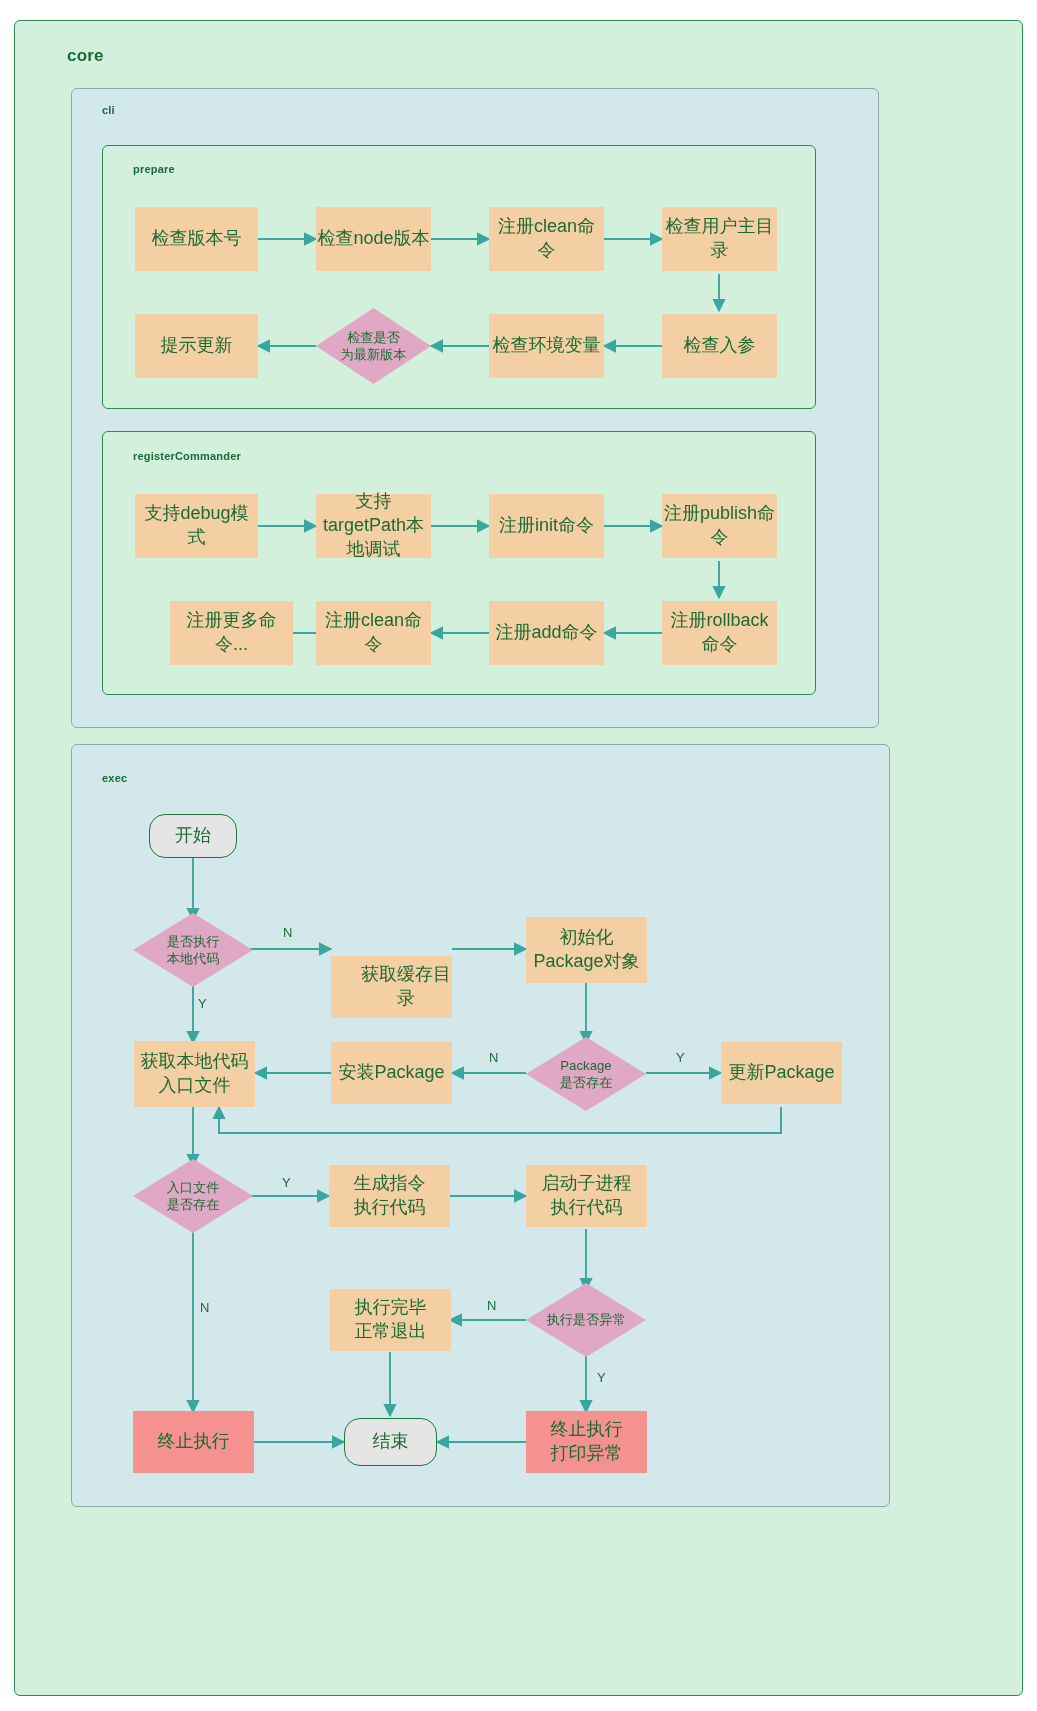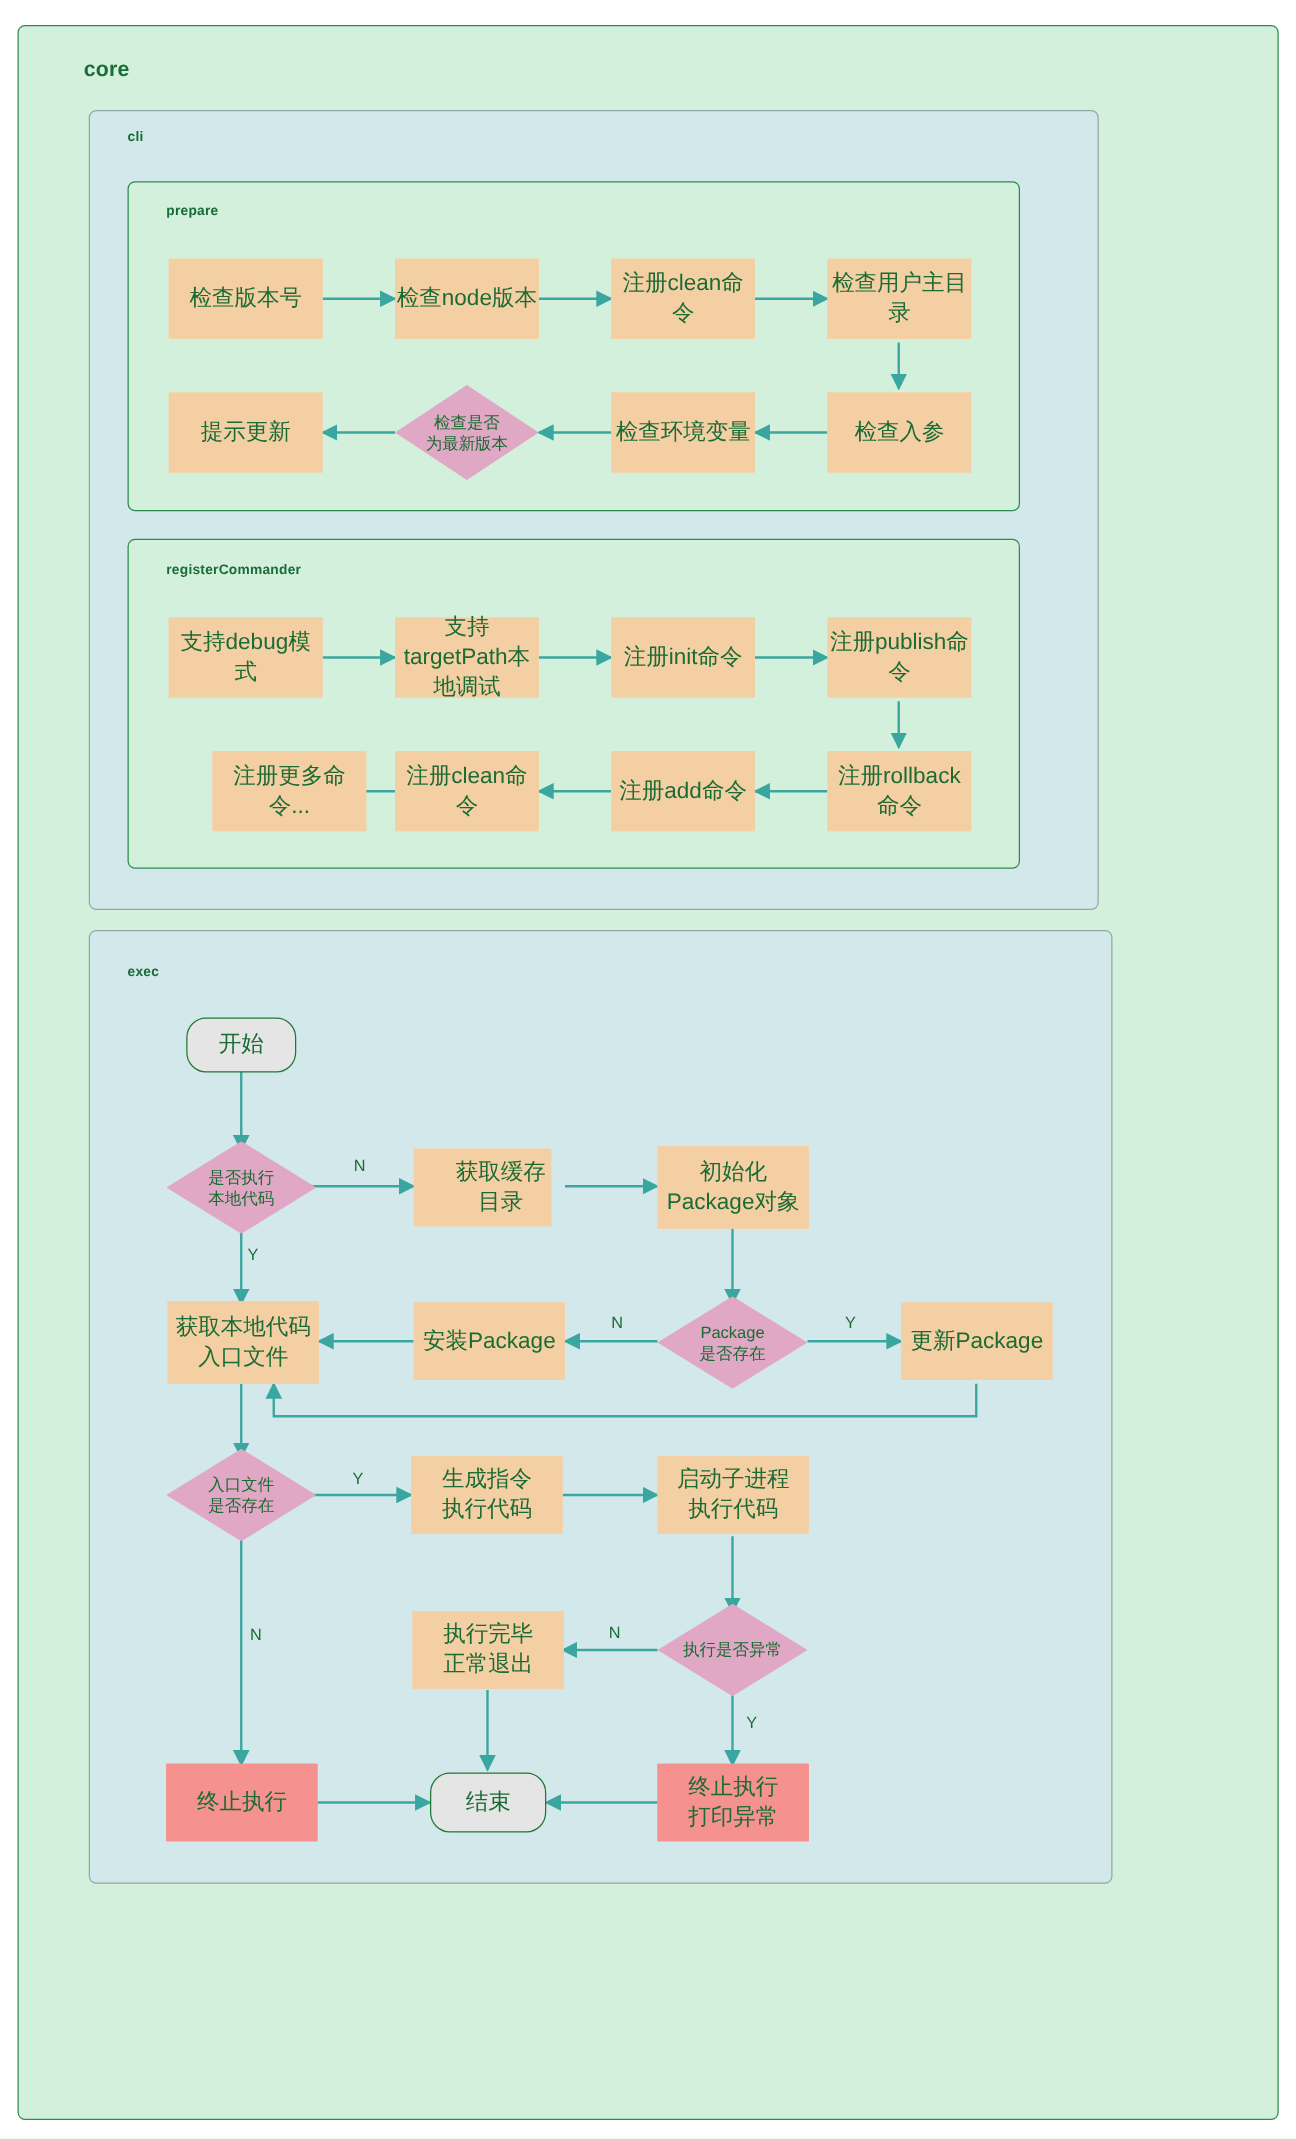--- a/index.html
+++ b/index.html
@@ -186,21 +186,21 @@
   <div class="node n-process" style="left:316px;top:601px;width:115px;height:64px;">注册clean命令</div>
   <div class="node n-process" style="left:135px;top:601px;width:123px;height:64px;margin-left:35px;">注册更多命令...</div>
 
   <div class="node n-terminator" style="left:149px;top:814px;width:88px;height:44px;">开始</div>
 
   <div class="diamond-wrap" style="left:133px;top:913px;width:120px;height:74px;">
     <div class="dshape"></div>
     <div class="dlabel">是否执行
 本地代码</div>
   </div>
-  <div class="node n-process" style="left:331px;top:919px;width:110px;height:62px;padding-left:29px;">获取缓存目录</div>
+  <div class="node n-process" style="left:331px;top:956px;width:121px;height:62px;padding-left:29px;">获取缓存目录</div>
   <div class="node n-process" style="left:526px;top:917px;width:121px;height:66px;">初始化
 Package对象</div>
 
   <div class="diamond-wrap" style="left:526px;top:1037px;width:120px;height:74px;">
     <div class="dshape"></div>
     <div class="dlabel">Package
 是否存在</div>
   </div>
   <div class="node n-process" style="left:721px;top:1042px;width:121px;height:62px;">更新Package</div>
   <div class="node n-process" style="left:331px;top:1042px;width:121px;height:62px;">安装Package</div>

